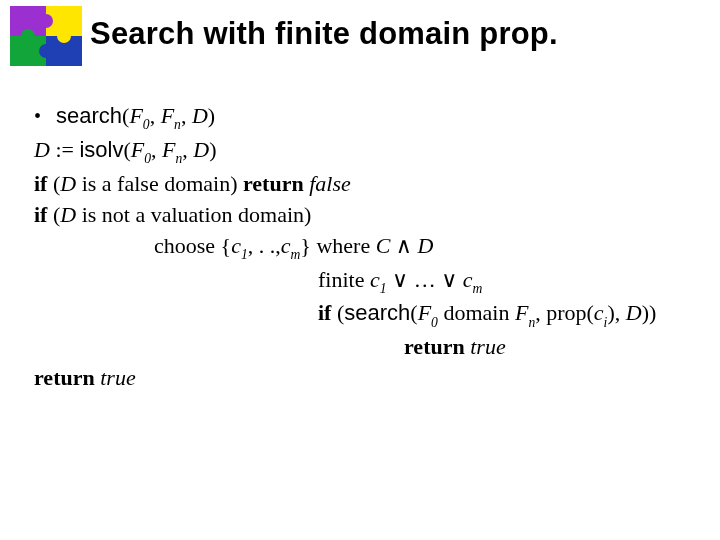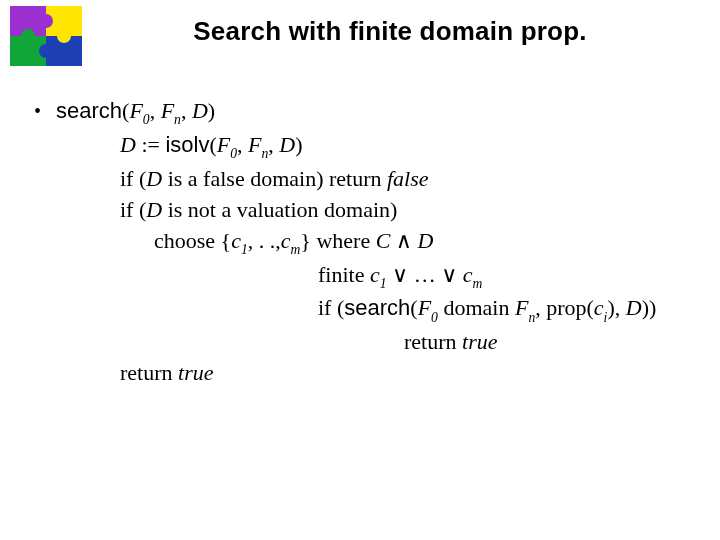--- a/index.html
+++ b/index.html
@@ -1,30 +1,30 @@
 <!DOCTYPE html>
 <html><head>
 <meta charset="utf-8">
 <style>
   * { margin: 0; padding: 0; box-sizing: border-box; }
   html, body { width: 720px; height: 540px; background: #fff; font-family: "Times New Roman", Times, serif; color: #000; }
   .slide { width: 720px; height: 540px; position: relative; padding: 10px 30px 20px 30px; }
   .logo { position: absolute; top: 6px; left: 10px; width: 72px; height: 60px; }
-  .title { font-family: Arial, Helvetica, sans-serif; font-weight: 700; font-size: 26px; text-align: center; margin-left: 60px; margin-top: 6px; letter-spacing: 0.2px; }
+  .title { font-family: Arial, Helvetica, sans-serif; font-weight: 700; font-size: 31px; text-align: left; margin-left: 60px; margin-top: 6px; letter-spacing: 0.2px; }
   .body { margin-top: 48px; margin-left: 4px; font-size: 22px; line-height: 1.42; }
   .bullet-row { display: flex; align-items: baseline; }
   .bul { width: 22px; font-size: 20px; }
   .sans { font-family: Liberation Sans, sans-serif; }
   .ital { font-style: italic; }
   .sub { font-size: 0.62em; font-style: italic; vertical-align: sub; position: relative; top: 0.08em; }
-  .indent1 { margin-left: 86px; }
+  .indent1 { }
   .indent2 { margin-left: 120px; }
   .indent3 { margin-left: 284px; }
   .indent4 { margin-left: 370px; }
-  .bold { font-weight: 400; }
+  .bold { font-weight: 700; }
   .op { font-family: Arial, Helvetica, sans-serif; font-weight: 400; }
 </style>
 </head>
 <body>
 
 <div class="slide">
 
   <div class="logo">
     <svg viewBox="0 0 72 60" width="72" height="60">
       <rect x="0" y="0" width="36" height="30" fill="#9b2fcf"></rect>

